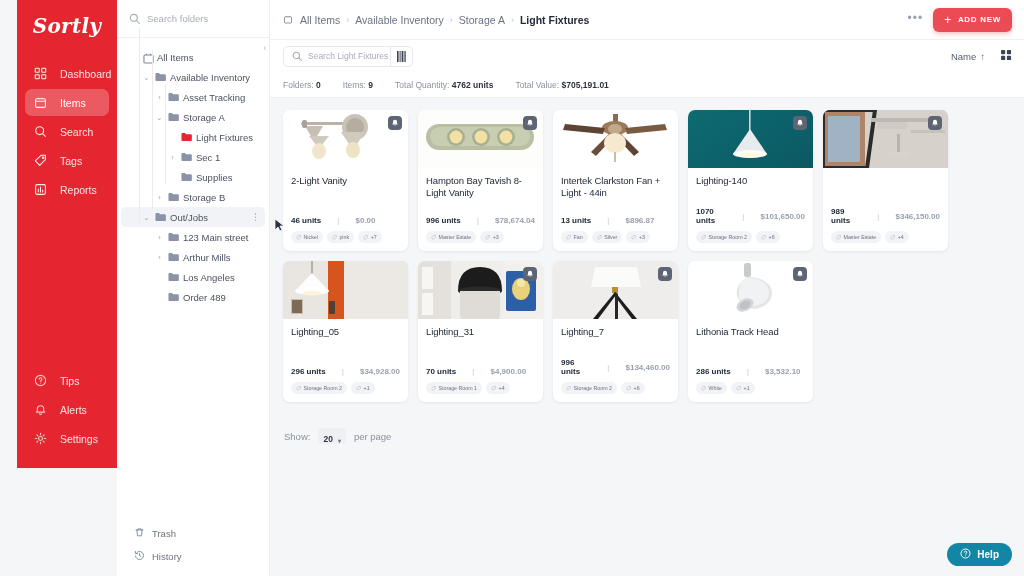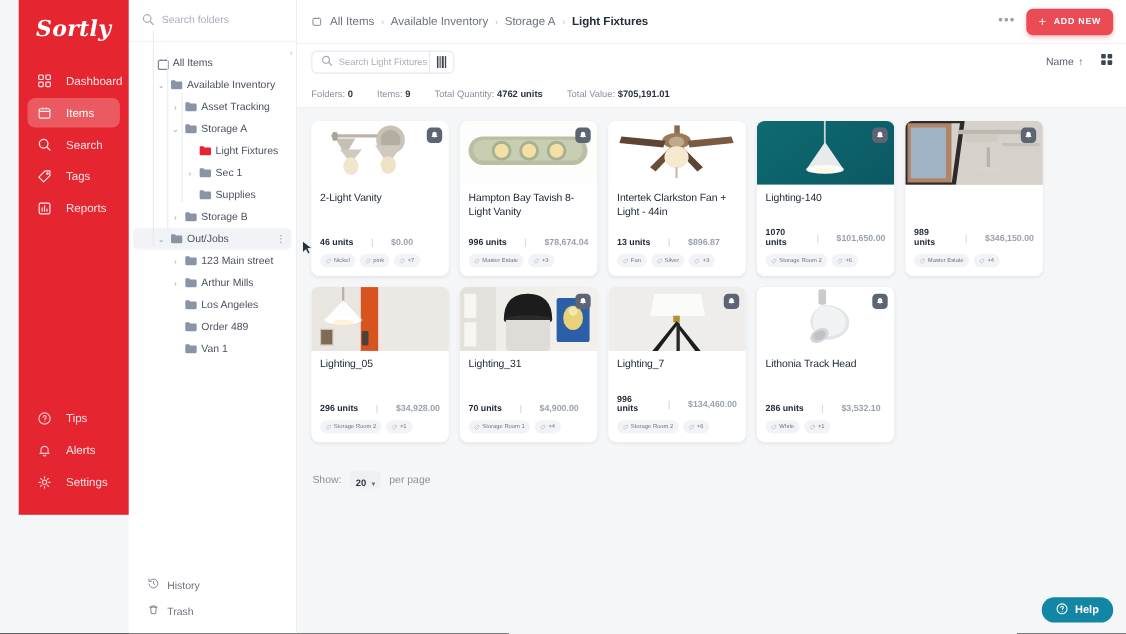--- a/index.html
+++ b/index.html
@@ -382,47 +382,38 @@
         </div>
         <div class="node" style="padding-left: 34px;">
           <span class="chev none"></span>
           <span class="fld">
             <svg width="11" height="10" viewBox="0 0 14 12">
               <path d="M.6 2.3c0-.8.6-1.4 1.4-1.4h3l1.3 1.5h6.1c.8 0 1.4.6 1.4 1.4v6c0 .8-.6 1.4-1.4 1.4H2c-.8 0-1.4-.6-1.4-1.4z" fill="#8b93a6"></path>
             </svg>
           </span>
           <span class="nlabel">Order 489</span>
         </div>
-        <div class="node" style="padding-left: 34px;">
-          <span class="chev none"></span>
-          <span class="fld">
-            <svg width="11" height="10" viewBox="0 0 14 12">
-              <path d="M.6 2.3c0-.8.6-1.4 1.4-1.4h3l1.3 1.5h6.1c.8 0 1.4.6 1.4 1.4v6c0 .8-.6 1.4-1.4 1.4H2c-.8 0-1.4-.6-1.4-1.4z" fill="#8b93a6"></path>
-            </svg>
-          </span>
-          <span class="nlabel">Van 1</span>
-        </div>
         <div class="guide" style="left: 22px; top: 28px; height: 196px;"></div>
         <div class="guide" style="left: 35px; top: 50px; height: 160px;"></div>
         <div class="guide" style="left: 48px; top: 84px; height: 100px;"></div>
       </div>
     <div class="tree-bottom" id="tree-bottom">
+        <div class="tb-row">
+          <span><svg width="11" height="11" viewBox="0 0 16 16" fill="none" stroke="#7b8395" stroke-width="1.3">
+              <path d="M3 4.3h10M5.6 4.3V2.8h4.8v1.5M4.3 4.3l.7 8.5h6l.7-8.5" stroke-linecap="round" stroke-linejoin="round"></path>
+            </svg></span>
+          <span>Trash</span>
+        </div>
         <div class="tb-row">
           <span><svg width="11" height="11" viewBox="0 0 16 16" fill="none" stroke="#7b8395" stroke-width="1.3">
               <path d="M2.2 8a5.8 5.8 0 1 0 1.8-4.2"></path>
               <path d="M2 2v3h3" stroke-linecap="round" stroke-linejoin="round"></path>
               <path d="M8 5.2V8l2 1.3" stroke-linecap="round"></path>
             </svg></span>
           <span>History</span>
-        </div>
-        <div class="tb-row">
-          <span><svg width="11" height="11" viewBox="0 0 16 16" fill="none" stroke="#7b8395" stroke-width="1.3">
-              <path d="M3 4.3h10M5.6 4.3V2.8h4.8v1.5M4.3 4.3l.7 8.5h6l.7-8.5" stroke-linecap="round" stroke-linejoin="round"></path>
-            </svg></span>
-          <span>Trash</span>
         </div>
       </div>
     <div class="cursor-dot">
       <svg width="11" height="14" viewBox="0 0 11 14">
           <path d="M1 1 L1 12 L4 9 L6 13 L8 12 L6 8 L10 8 Z" fill="#2b3340" stroke="#fff" stroke-width=".8"></path>
         </svg>
     </div>
   </div>
 
   <div class="main">

